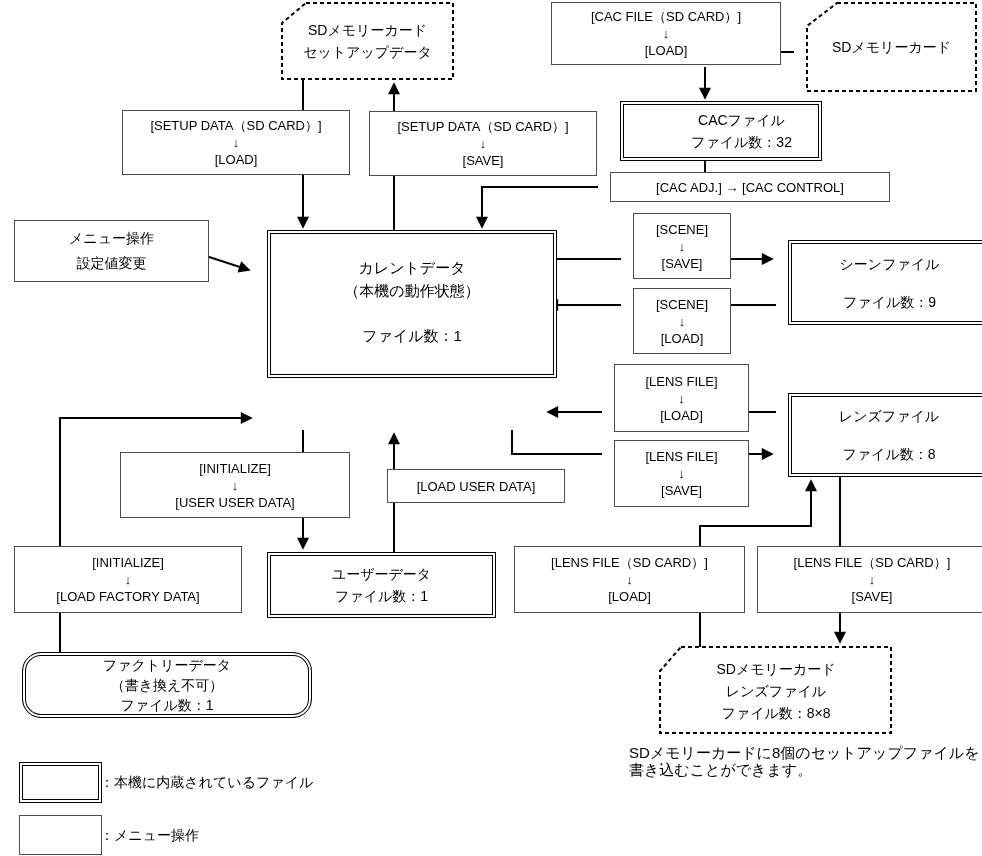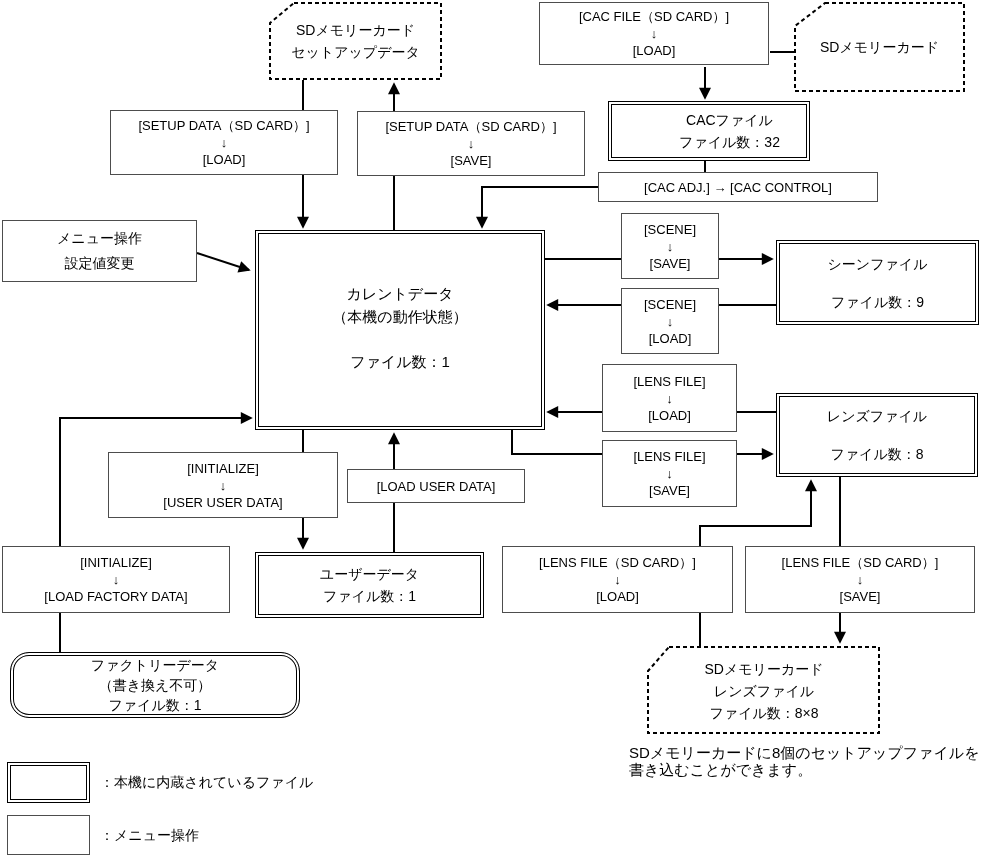--- a/index.html
+++ b/index.html
@@ -4,21 +4,21 @@
 <style>
   html,body{margin:0;padding:0;background:#fff;}
   .stage{
     position:relative;width:982px;height:856px;background:#fff;
     font-family:"Liberation Sans","DejaVu Sans",sans-serif;color:#000;overflow:hidden;
   }
   .wires{position:absolute;left:0;top:0;width:982px;height:856px;}
   .node{
     position:absolute;box-sizing:border-box;background:#fff;
     display:flex;flex-direction:column;align-items:center;justify-content:center;
-    text-align:center;line-height:17px;font-size:13px;
+    text-align:center;line-height:17px;font-size:13px;margin-left:12px;
   }
   .op{border:1px solid #4d4d4d;}
   .file{
     border:1px solid #000;
     box-shadow:inset 0 0 0 2px #fff, inset 0 0 0 3px #000;
     font-size:14px;line-height:20px;
   }
   .sdcard{background:transparent;border:none;font-size:14px;line-height:22px;}
   .sdcard > svg{position:absolute;left:0;top:0;}
   .sdcard > span{position:relative;}
@@ -116,21 +116,21 @@
 
   <div class="node op" style="left:598px;top:172px;width:280px;height:30px;">
     <span>[CAC ADJ.] → [CAC CONTROL]</span>
   </div>
 
   <div class="node op jp lh25" style="left:2px;top:220px;width:195px;height:62px;">
     <span>メニュー操作</span>
     <span>設定値変更</span>
   </div>
 
-  <div class="node file curdata" style="left:255px;top:230px;width:290px;height:200px;">
+  <div class="node file curdata" style="left:255px;top:230px;width:290px;height:148px;">
     <span>カレントデータ</span>
     <span>（本機の動作状態）</span>
     <span class="spacer"></span>
     <span>ファイル数：1</span>
   </div>
 
   <div class="node op" style="left:621px;top:213px;width:98px;height:66px;">
     <span>[SCENE]</span>
     <span>↓</span>
     <span>[SAVE]</span>
@@ -163,21 +163,21 @@
     <span>レンズファイル</span>
     <span>ファイル数：8</span>
   </div>
 
   <div class="node op" style="left:108px;top:452px;width:230px;height:66px;">
     <span>[INITIALIZE]</span>
     <span>↓</span>
     <span>[USER USER DATA]</span>
   </div>
 
-  <div class="node op" style="left:347px;top:469px;width:178px;height:34px;">
+  <div class="node op" style="left:375px;top:469px;width:178px;height:34px;">
     <span>[LOAD USER DATA]</span>
   </div>
 
   <div class="node op" style="left:2px;top:546px;width:228px;height:67px;">
     <span>[INITIALIZE]</span>
     <span>↓</span>
     <span>[LOAD FACTORY DATA]</span>
   </div>
 
   <div class="node file gap6" style="left:255px;top:552px;width:229px;height:66px;text-align:center;">

